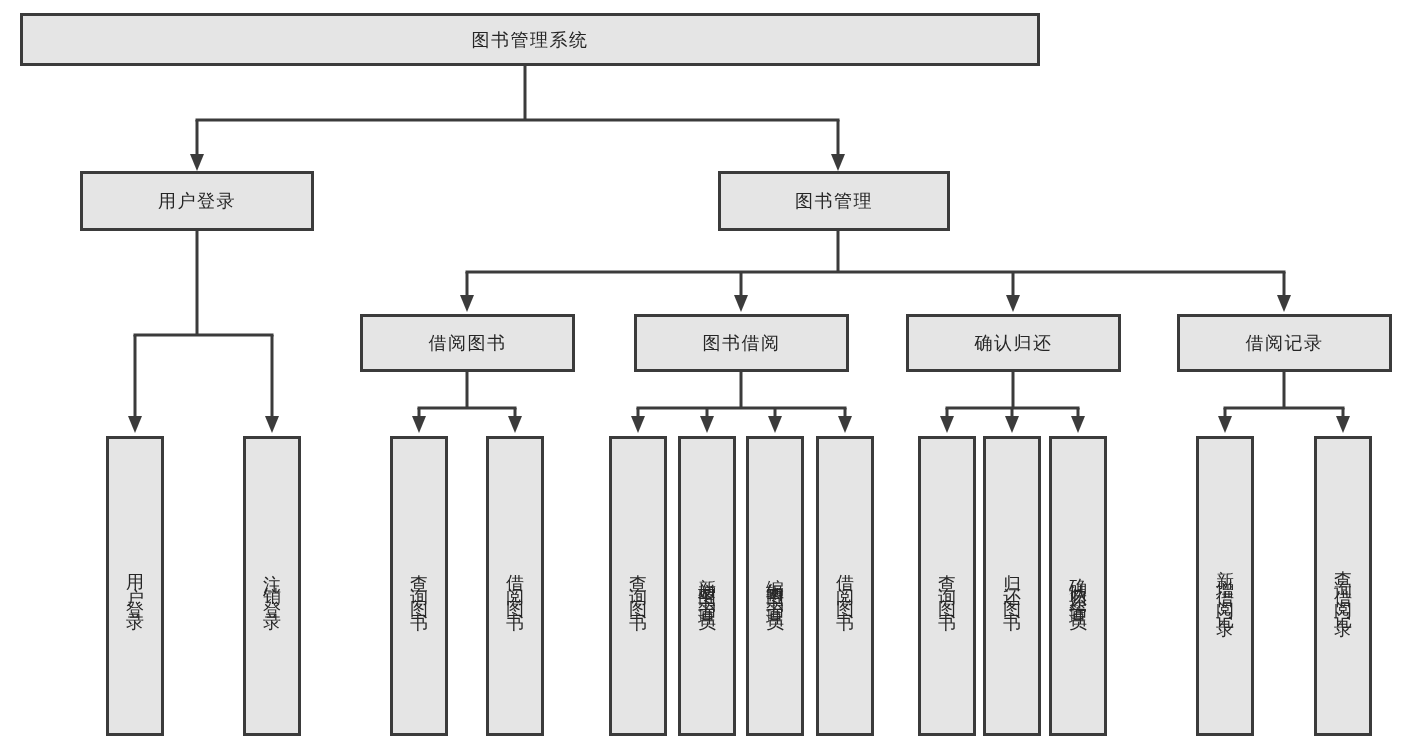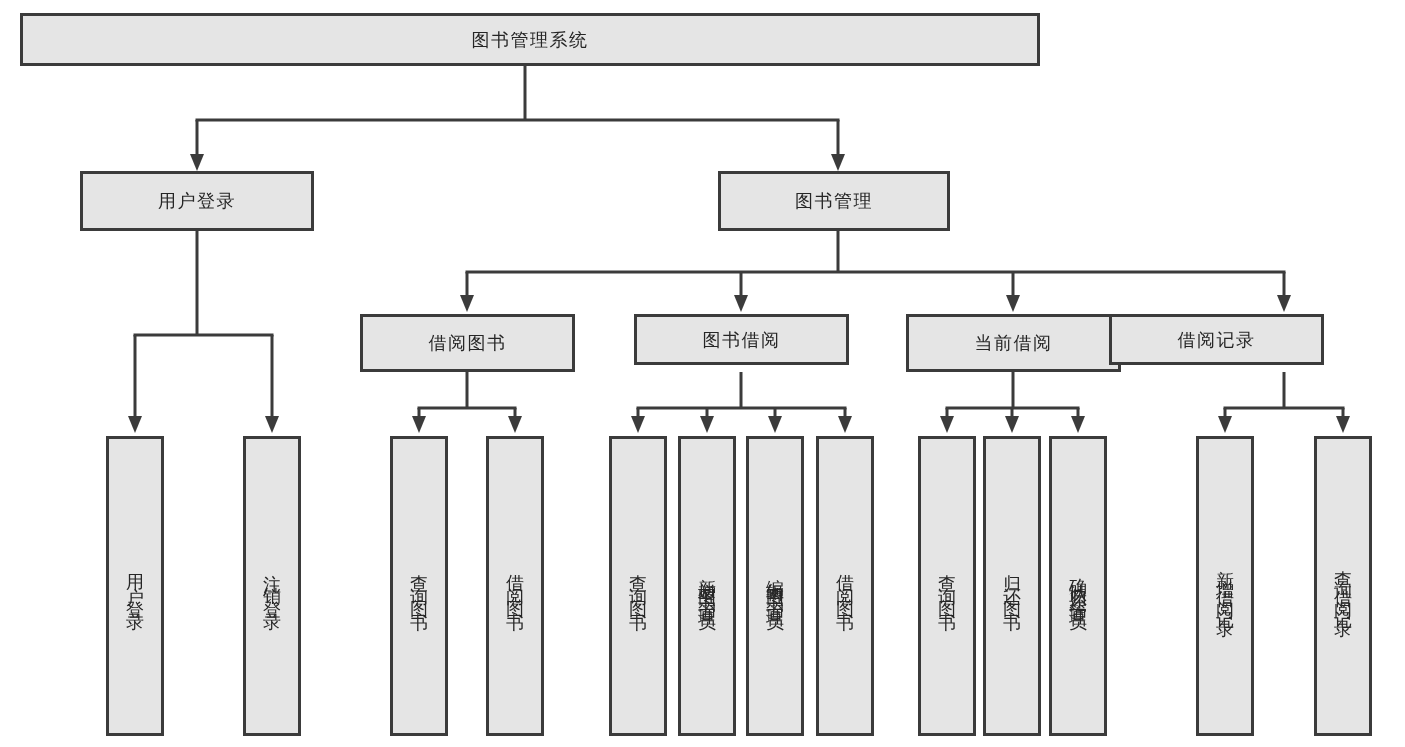--- a/index.html
+++ b/index.html
@@ -114,27 +114,27 @@
   <div class="box" style="left:80px;top:171px;width:234px;height:60px">
     <span>用户登录</span>
   </div>
   <div class="box" style="left:718px;top:171px;width:232px;height:60px">
     <span>图书管理</span>
   </div>
 
   <div class="box" style="left:360px;top:314px;width:215px;height:58px">
     <span>借阅图书</span>
   </div>
-  <div class="box" style="left:634px;top:314px;width:215px;height:51px">
+  <div class="box" style="left:634px;top:314px;width:215px;height:58px">
     <span>图书借阅</span>
   </div>
   <div class="box" style="left:906px;top:314px;width:215px;height:58px">
-    <span>当前借阅</span>
+    <span>确认归还</span>
   </div>
-  <div class="box" style="left:1109px;top:314px;width:215px;height:51px">
+  <div class="box" style="left:1177px;top:314px;width:215px;height:58px">
     <span>借阅记录</span>
   </div>
 
   <div class="box leaf s" style="left:106px;top:436px;width:58px;height:300px">
     <span>用户登录</span>
   </div>
   <div class="box leaf s" style="left:243px;top:436px;width:58px;height:300px">
     <span>注销登录</span>
   </div>
 

